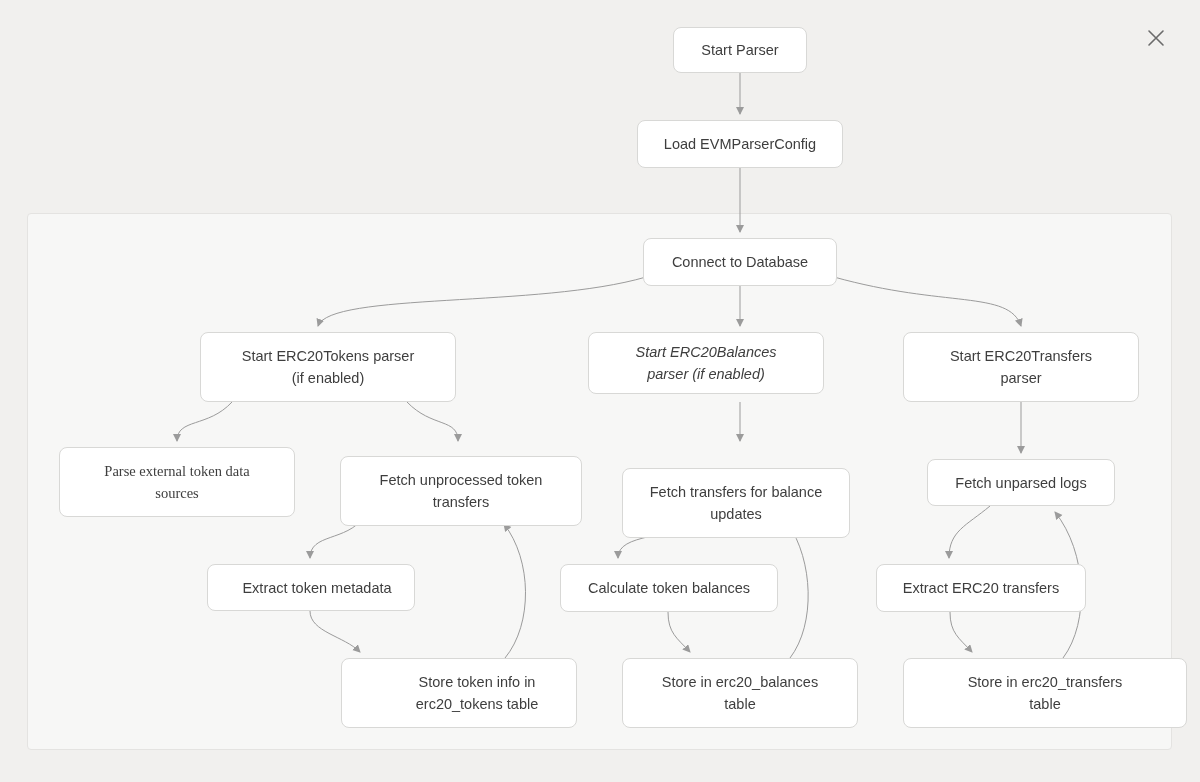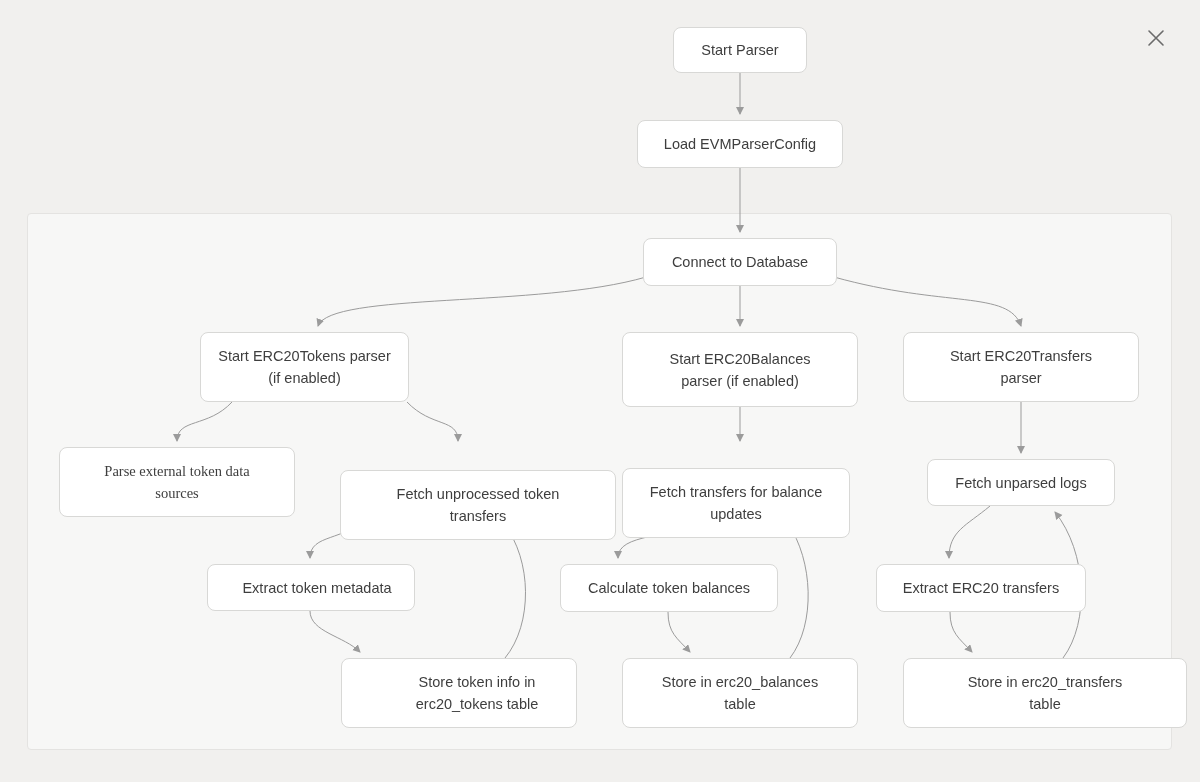--- a/index.html
+++ b/index.html
@@ -98,29 +98,29 @@
         <path class="edge" d="M990 506 C966 526, 949 531, 949 558" marker-end="url(#arrow)"></path>
         <path class="edge" d="M950 612 C950 633, 959 638, 972 652" marker-end="url(#arrow)"></path>
         <path class="edge" d="M1063 658 C1090 622, 1087 552, 1055 512" marker-end="url(#arrow)"></path>
       </g>
   </svg>
 
   <div id="nodes">
       <div class="node" style="left: 673px; top: 27px; width: 134px; height: 46px;">Start Parser</div>
       <div class="node" style="left: 637px; top: 120px; width: 206px; height: 48px;">Load EVMParserConfig</div>
       <div class="node" style="left: 643px; top: 238px; width: 194px; height: 48px;">Connect to Database</div>
-      <div class="node" style="left: 200px; top: 332px; width: 209px; height: 70px;">Start ERC20Tokens parser
+      <div class="node" style="left: 200px; top: 332px; width: 256px; height: 70px;">Start ERC20Tokens parser
 (if enabled)</div>
-      <div class="node" style="left: 622px; top: 332px; width: 236px; height: 75px;">Start ERC20Balances
+      <div class="node" style="left: 588px; top: 332px; width: 236px; height: 62px; font-style: italic;">Start ERC20Balances
 parser (if enabled)</div>
       <div class="node" style="left: 903px; top: 332px; width: 236px; height: 70px;">Start ERC20Transfers
 parser</div>
       <div class="node" style="left: 59px; top: 447px; width: 236px; height: 70px; font-family: Liberation Serif, serif;">Parse external token data
 sources</div>
-      <div class="node" style="left: 340px; top: 470px; width: 276px; height: 70px;">Fetch unprocessed token
+      <div class="node" style="left: 340px; top: 456px; width: 242px; height: 70px;">Fetch unprocessed token
 transfers</div>
       <div class="node" style="left: 622px; top: 468px; width: 228px; height: 70px;">Fetch transfers for balance
 updates</div>
       <div class="node" style="left: 927px; top: 459px; width: 188px; height: 47px;">Fetch unparsed logs</div>
       <div class="node" style="left: 207px; top: 564px; width: 208px; height: 47px; padding-left: 12px;">Extract token metadata</div>
       <div class="node" style="left: 560px; top: 564px; width: 218px; height: 48px;">Calculate token balances</div>
       <div class="node" style="left: 843px; top: 564px; width: 210px; height: 48px; margin-left: 33px;">Extract ERC20 transfers</div>
       <div class="node" style="left: 341px; top: 658px; width: 236px; height: 70px; padding-left: 36px;">Store token info in
 erc20_tokens table</div>
       <div class="node" style="left: 622px; top: 658px; width: 236px; height: 70px;">Store in erc20_balances

